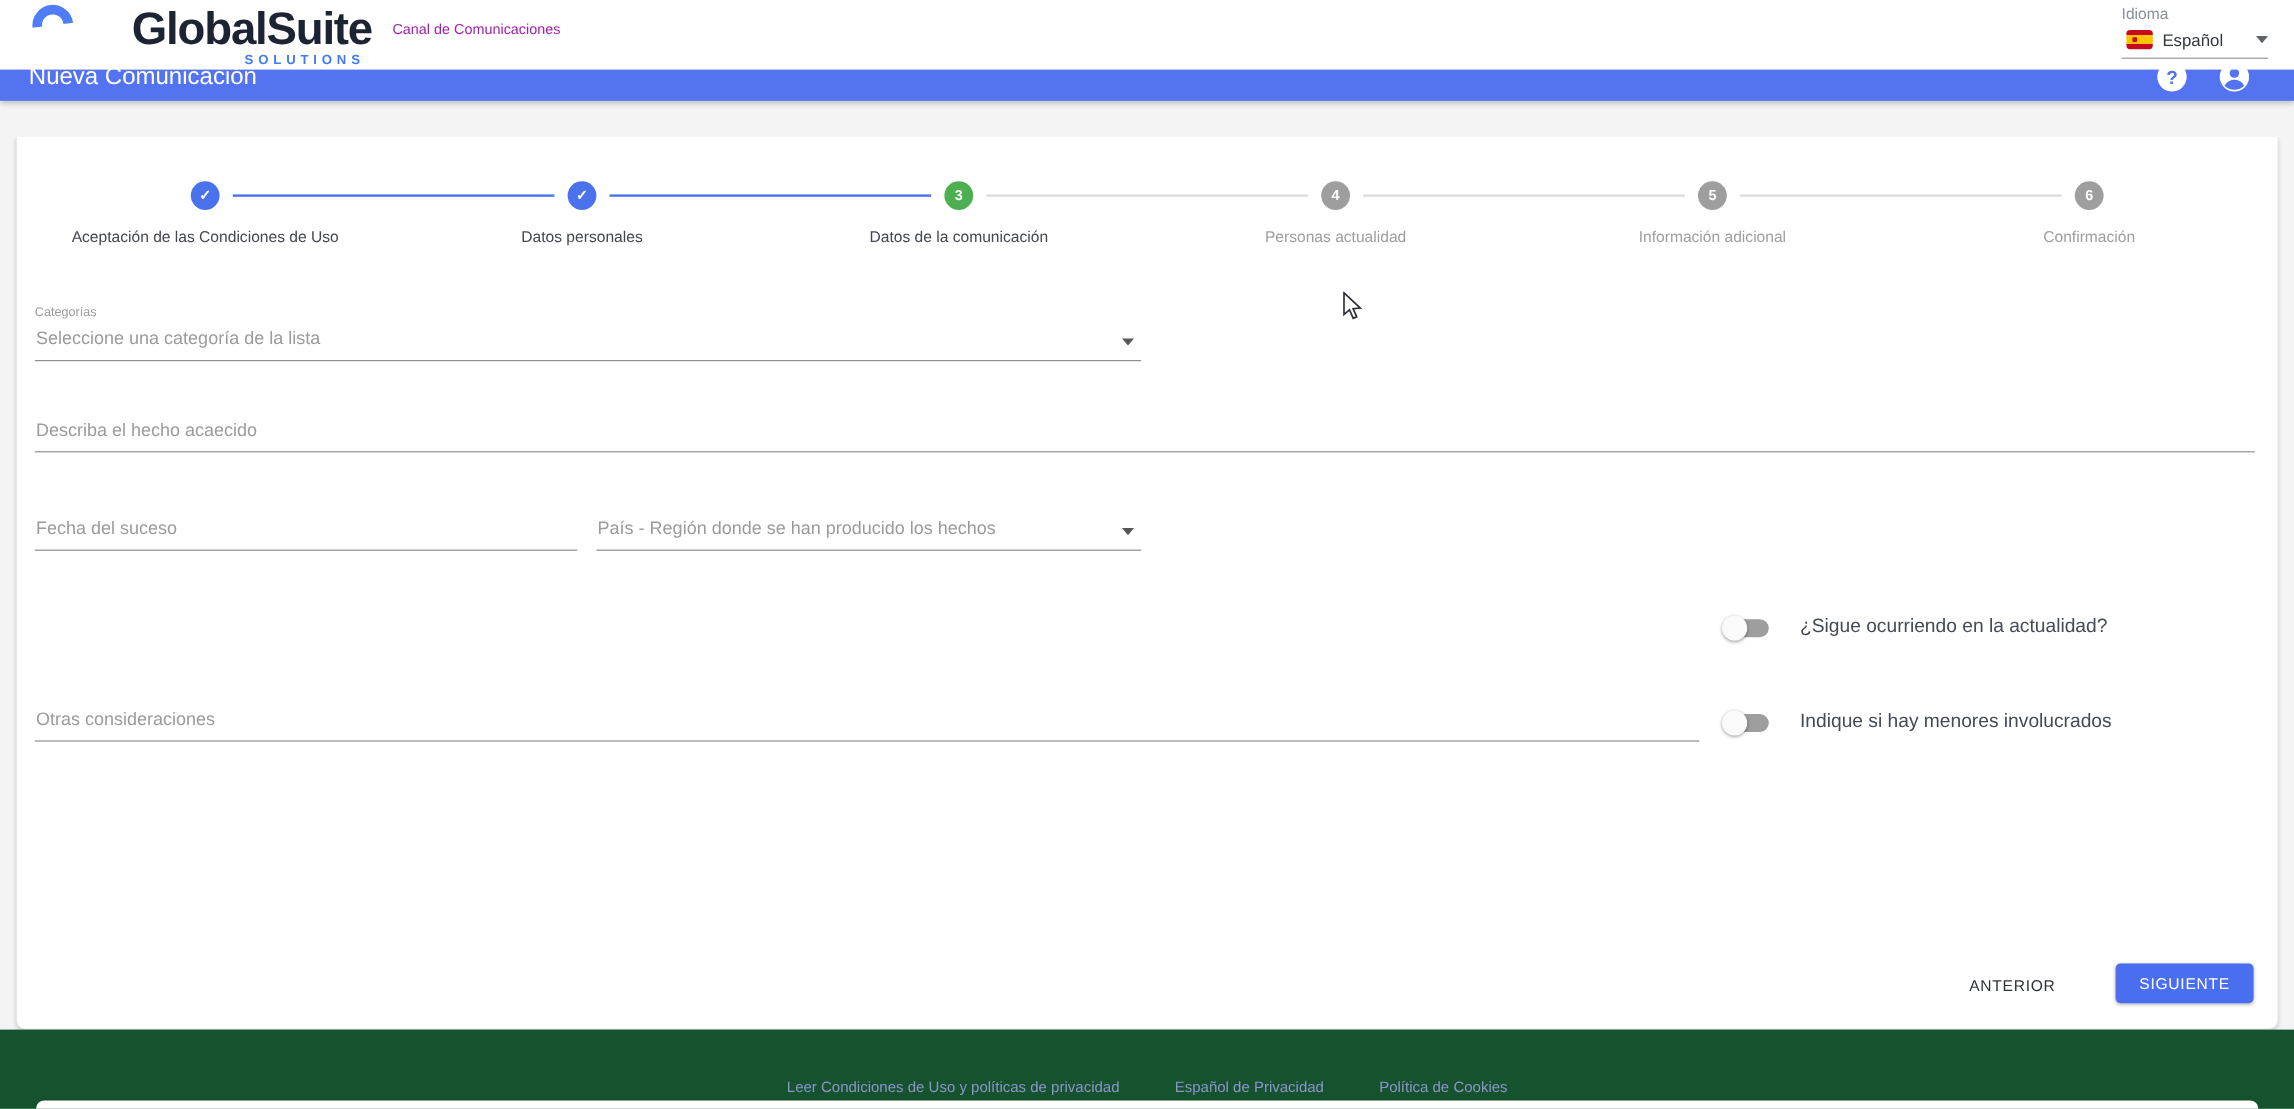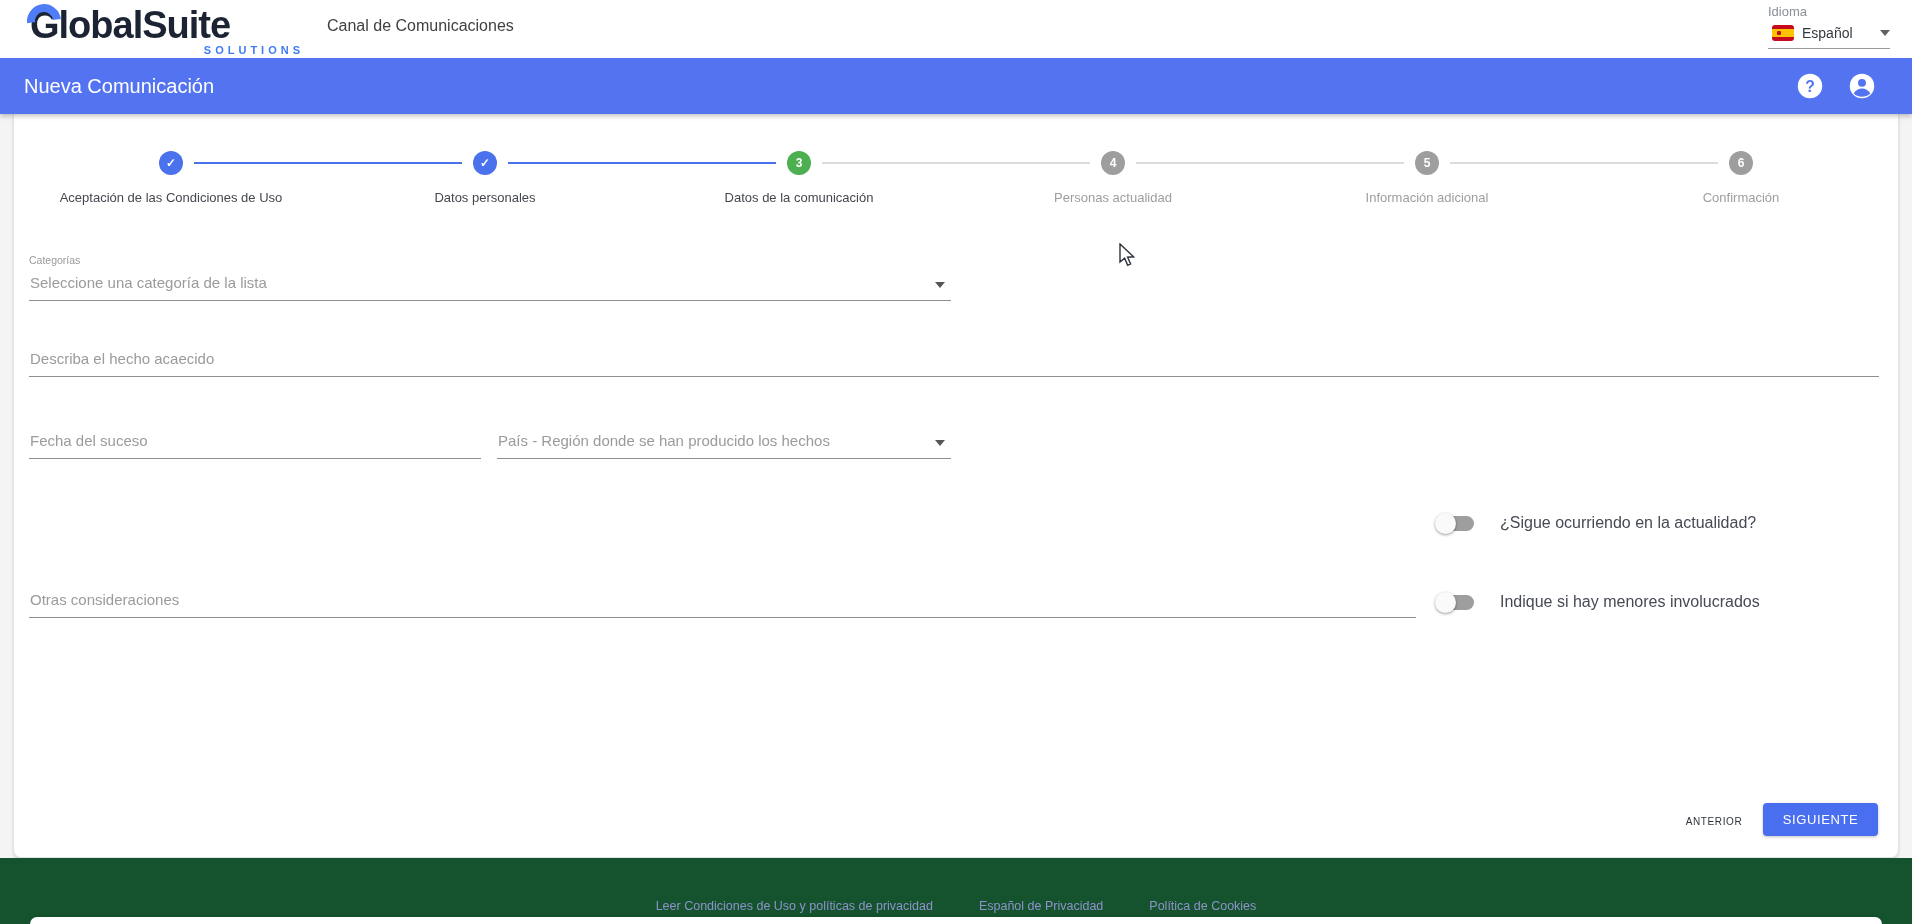--- a/index.html
+++ b/index.html
@@ -2,37 +2,37 @@
 <html><head>
 <meta charset="utf-8">
 <style>
   * { margin:0; padding:0; box-sizing:border-box; }
   html,body { width:1912px; height:924px; overflow:hidden;
     font-family:"Liberation Sans", sans-serif; background:#f4f4f4; }
 
   
   .header { position:absolute; top:0; left:0; width:1912px; height:58px; background:#ffffff; z-index:5; }
   .logo { position:absolute; left:30px; top:4px; width:280px; height:52px; }
-  .logo-text { font-size:38px; font-weight:bold; letter-spacing:-1px; color:#1c2433; line-height:42px; }
+  .logo-text { font-size:38px; font-weight:bold; letter-spacing:-1px; color:#1c2433; line-height:42px;text-align:right; }
   .logo-arc { position:absolute; left:-3px; top:0px; width:34px; height:34px; border:8px solid transparent;
     border-top-color:#4f7df7; border-left-color:#4f7df7; border-radius:50%; transform:rotate(38deg); }
   .logo-sub { position:absolute; right:6px; top:40px; font-size:11px; letter-spacing:4px; color:#3f7bf6; font-weight:bold; }
-  .app-title { position:absolute; left:327px; top:17px; font-size:16px; color:#404040; font-weight:500; }
+  .app-title { position:absolute; left:327px; top:17px; font-size:12px; color:#a21caf; font-weight:500; }
 
   .lang { position:absolute; right:22px; top:4px; width:122px; }
   .lang-label { font-size:13px; color:#8a8f98; }
   .lang-select { display:flex; align-items:center; gap:8px; padding:6px 0 7px 4px; border-bottom:1px solid #9a9a9a; cursor:pointer; }
   .flag { width:22px; height:16px; border-radius:3px;
     background:linear-gradient(180deg,#c60b1e 0 27%,#ffc400 27% 73%,#c60b1e 73%); position:relative; }
   .flag::after { content:""; position:absolute; left:5px; top:6px; width:4px; height:4px; background:#c60b1e; border-radius:1px; }
   .lang-value { font-size:14px; color:#33383f; flex:1; }
   .caret { width:0; height:0; border-left:5px solid transparent; border-right:5px solid transparent; border-top:6px solid #5f6368; }
 
   
-  .bluebar { position:absolute; top:58px; left:0; width:1912px; height:56px; background:#5373f0;
+  .bluebar { position:absolute; top:44px; left:0; width:1912px; height:40px; background:#5373f0;
     box-shadow:0 2px 5px rgba(0,0,0,.25); z-index:4; display:flex; align-items:center; }
   .bluebar-title { color:#ffffff; font-size:20px; font-weight:500; margin-left:24px; }
   .bluebar-icons { position:absolute; right:36px; display:flex; gap:24px; align-items:center; }
   .bar-icon { width:28px; height:28px; cursor:pointer; }
 
   
   .card { position:absolute; top:114px; left:13px; width:1886px; height:744px; background:#ffffff;
     border:1px solid #e2e2e2; border-top:none; border-radius:0 0 8px 8px;
     box-shadow:0 2px 3px rgba(0,0,0,.12); }
 
@@ -78,22 +78,22 @@
   
   .toggle-row { position:absolute; left:1424px; display:flex; align-items:center; gap:26px; cursor:pointer; }
   .t1 { top:400px; } .t2 { top:479px; }
   .switch { position:relative; width:36px; height:15px; }
   .switch-track { position:absolute; left:0; top:0; width:100%; height:100%; border-radius:8px; background:#9e9e9e; }
   .switch-thumb { position:absolute; left:-3px; top:-3px; width:21px; height:21px; border-radius:50%;
     background:#fafafa; box-shadow:0 1px 3px rgba(0,0,0,.4); }
   .toggle-label { font-size:16px; color:#454a54; }
 
   
-  .btn-prev { position:absolute; left:1655px; top:692px; width:90px; height:30px; background:transparent; border:none;
-    font-family:"Liberation Sans", sans-serif; font-size:10px; font-weight:500; letter-spacing:.6px; color:#2f3338; cursor:pointer; }
+  .btn-prev { position:absolute; left:1618px; top:692px; width:90px; height:30px; background:transparent; border:none;
+    font-family:"Liberation Sans", sans-serif; font-size:13px; font-weight:500; letter-spacing:.6px; color:#2f3338; cursor:pointer; }
   .btn-next { position:absolute; left:1749px; top:689px; width:115px; height:33px; background:#4a6ef0; border:none;
     border-radius:4px; font-family:"Liberation Sans", sans-serif; font-size:13px; font-weight:500; letter-spacing:.6px;
     color:#ffffff; cursor:pointer; box-shadow:0 1px 3px rgba(0,0,0,.25); }
 
   
   .footer { position:absolute; top:858px; left:0; width:1912px; height:66px; background:#14532d; }
   .footer-links { position:absolute; top:41px; left:0; width:100%; display:flex; justify-content:center; gap:46px; }
   .footer-link { font-size:12.5px; color:#8e93cb; cursor:pointer; text-decoration:none; }
   .footer-edge { position:absolute; top:59px; left:30px; width:1852px; height:7px; background:#ffffff;
     border-radius:8px 8px 0 0; box-shadow:0 -1px 2px rgba(0,0,0,.08); }

